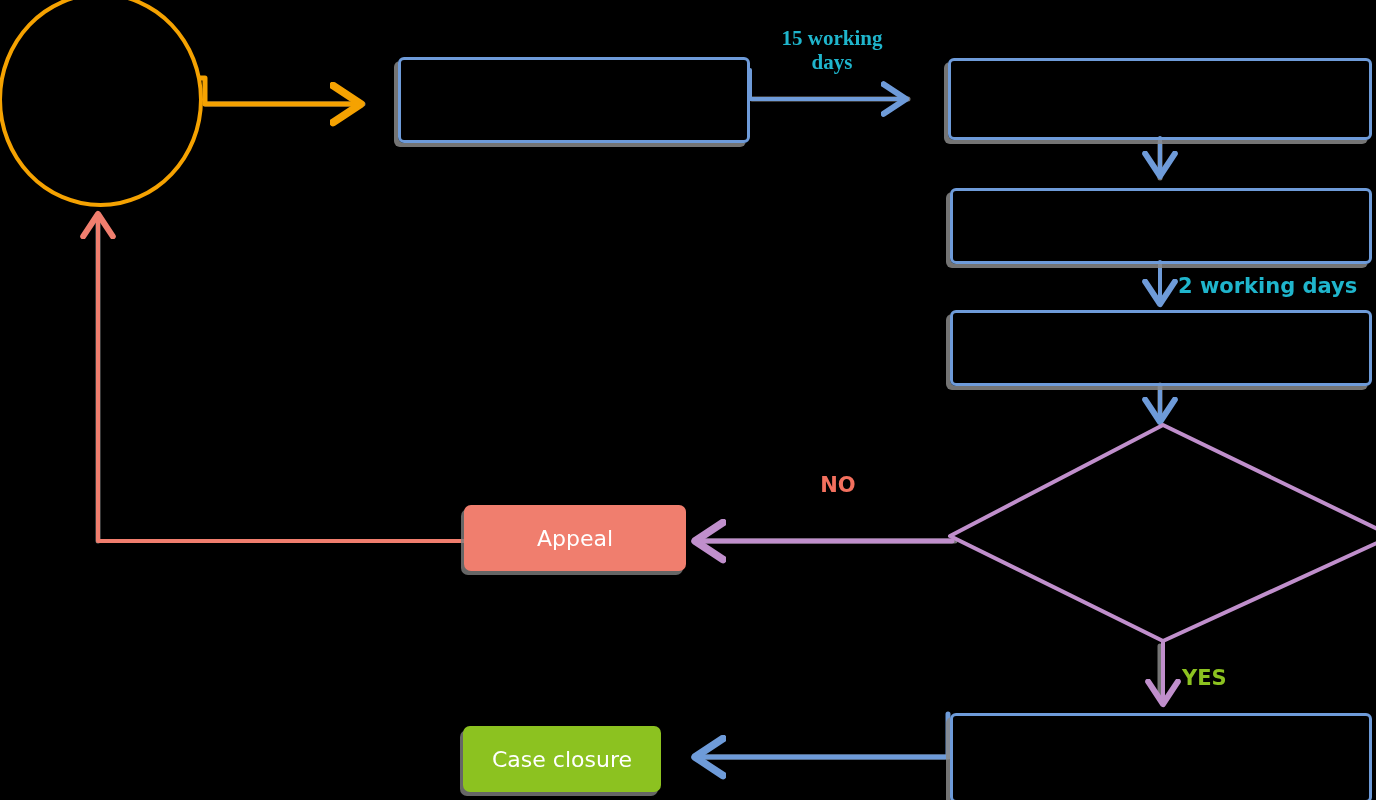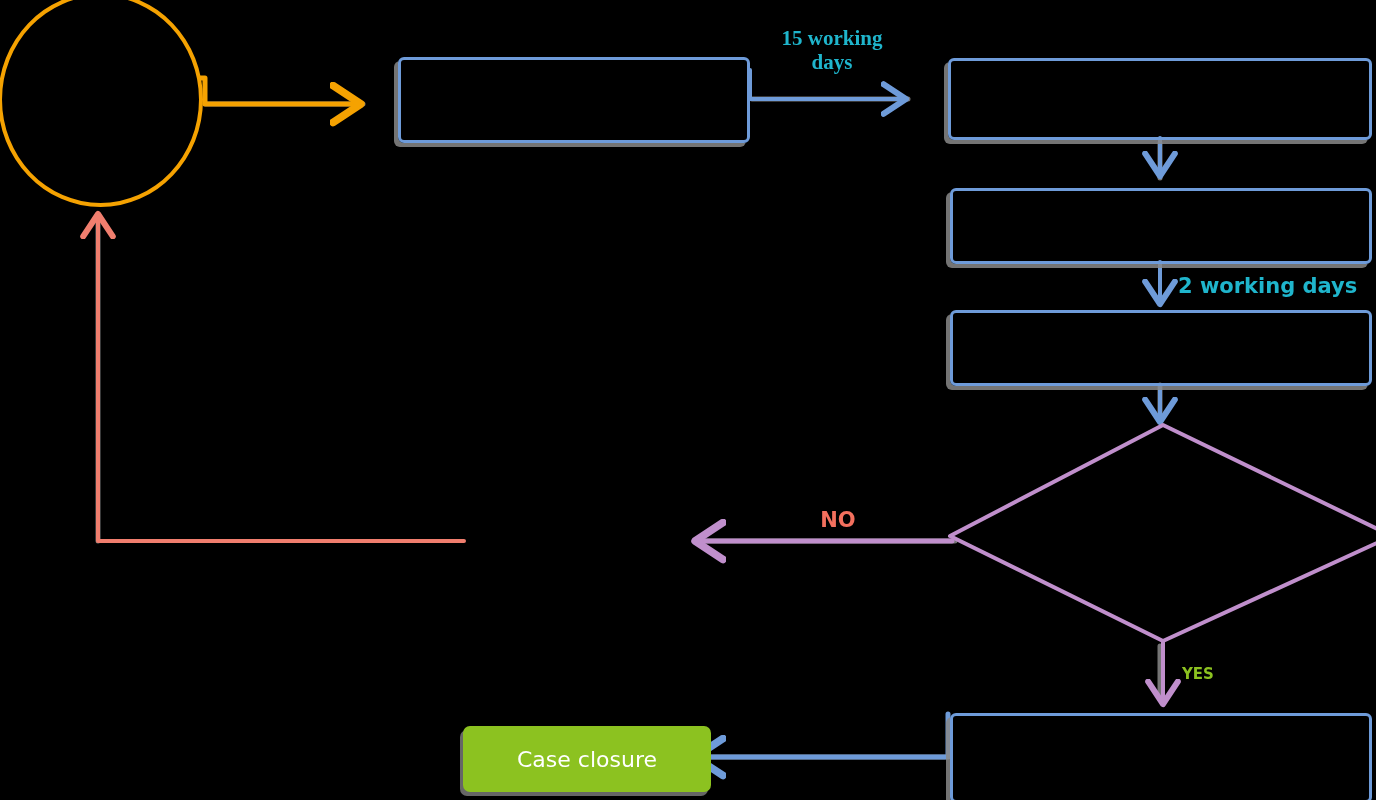--- a/index.html
+++ b/index.html
@@ -109,26 +109,26 @@
     font-size: 21px;
     left: 1178px;
     top: 274px;
     width: 200px;
     text-align: left;
   }
   #lbl-no {
     color: #F3705E;
     font-size: 21px;
     left: 806px;
-    top: 508px;
+    top: 473px;
     width: 64px;
   }
   #lbl-yes {
     color: #8CC220;
-    font-size: 15px;
+    font-size: 21px;
     left: 1182px;
     top: 666px;
     width: 64px;
     text-align: left;
   }
 </style>
 </head>
 <body>
 
 <div id="canvas">
@@ -202,22 +202,25 @@
   </div>
 
   <div class="proc-box" style="left:950px; top:713px; width:422px; height:90px;">
     <span></span>
   </div>
 
   <div id="decision-label" style="left:1000px; top:470px; width:330px; height:132px;">
     <span></span>
   </div>
 
-
-  <div id="closure-box" class="fill-box" style="left:463px; top:726px; width:248px; height:66px;">
+  <div id="appeal-box" class="fill-box" style="left:464px; top:505px; width:222px; height:66px;">
+    <span>Appeal</span>
+  </div>
+
+  <div id="closure-box" class="fill-box" style="left:463px; top:726px; width:198px; height:66px;">
     <span>Case closure</span>
   </div>
 
   <div id="lbl-15" class="edge-label">15 working
 days</div>
 
   <div id="lbl-2" class="edge-label">2 working days</div>
 
   <div id="lbl-no" class="edge-label">NO</div>
 

